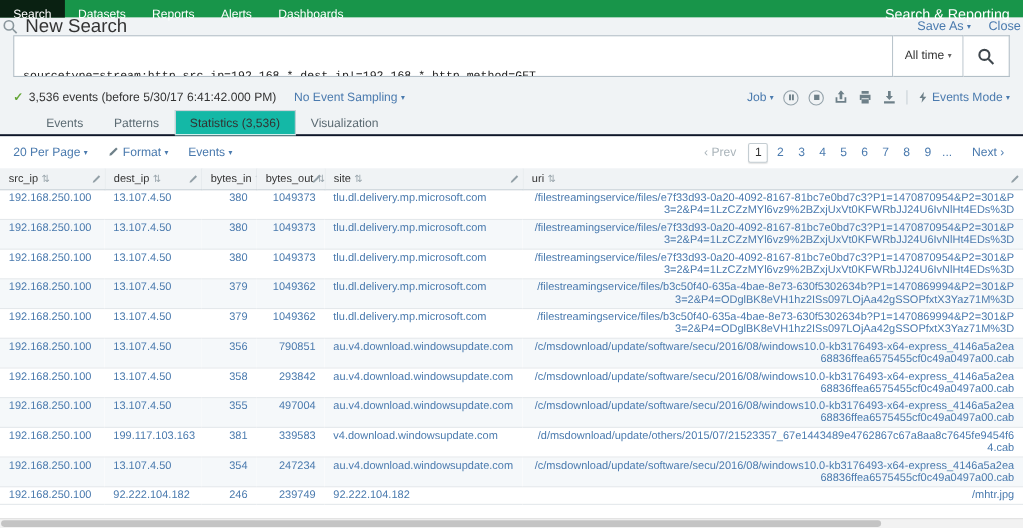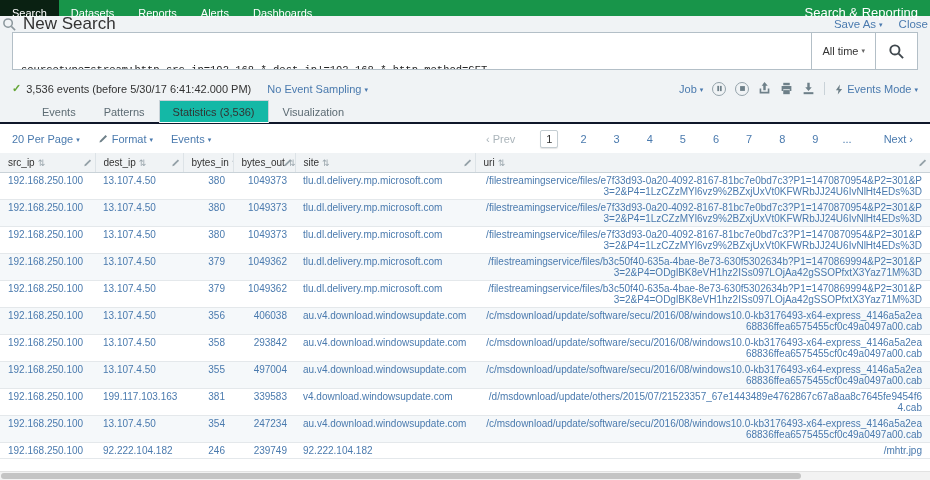--- a/index.html
+++ b/index.html
@@ -38,21 +38,21 @@
   .vdiv { width: 1px; height: 13px; background: #c9d2d8; }
 
   .tabs { display: flex; align-items: flex-end; border-bottom: 2px solid #0f172a; padding-left: 28px; height: 25px; }
   .tab { font-size: 11px; color: #5c6b73; padding: 5px 13px 4px; border: 1px solid transparent; margin-bottom: -1px; cursor: pointer; }
   .tab.active { background: #14b8a6; border-color: #c9d2d8; border-bottom-color: #fff; color: #333; }
 
   
   .toolbar { display: flex; align-items: center; padding: 6px 12px; font-size: 11px; background: #fff; height: 29px; }
   .toolbar-left { display: flex; align-items: center; gap: 18px; }
   .toolbar-left .icon-sm { margin-right: 4px; vertical-align: -1px; }
-  .pager { margin-left: auto; display: flex; align-items: center; gap: 17px; }
+  .pager { margin-left: auto; display: flex; align-items: center; gap: 3px; }
   .pager .prev { color: #aab4ba; margin-right: 8px; cursor: default; }
   .page-btn { color: #4a7aae; padding: 2px 5px; cursor: pointer; }
   .page-btn.current { background: #fff; border: 1px solid #c4cdd2; border-radius: 2px; color: #333; box-shadow: 0 1px 1px rgba(0,0,0,.1); }
   .pager .ellipsis { color: #4a7aae; padding: 0 2px; }
   .pager .next { margin-left: 8px; }
 
   
   table.results { width: 930px; border-collapse: collapse; table-layout: fixed; }
   th { background: #f0f3f5; border-bottom: 1px solid #c9d2d8; border-right: 1px solid #dde3e7; text-align: left; padding: 4px 14px 4px 8px; font-weight: 400; color: #333; font-size: 10px; position: relative; cursor: pointer; white-space: nowrap; overflow: hidden; }
   th .sort { color: #98a4ab; font-size: 9px; margin-left: 3px; }
@@ -266,21 +266,21 @@
         <td>13.107.4.50</td>
         <td class="num">379</td>
         <td class="num">1049362</td>
         <td>tlu.dl.delivery.mp.microsoft.com</td>
         <td class="uri">/filestreamingservice/files/b3c50f40-635a-4bae-8e73-630f5302634b?P1=1470869994&amp;P2=301&amp;P3=2&amp;P4=ODglBK8eVH1hz2ISs097LOjAa42gSSOPfxtX3Yaz71M%3D</td>
       </tr>
       <tr>
         <td>192.168.250.100</td>
         <td>13.107.4.50</td>
         <td class="num">356</td>
-        <td class="num">406038</td>
+        <td class="num">790851</td>
         <td>au.v4.download.windowsupdate.com</td>
         <td class="uri">/c/msdownload/update/software/secu/2016/08/windows10.0-kb3176493-x64-express_4146a5a2ea68836ffea6575455cf0c49a0497a00.cab</td>
       </tr>
       <tr>
         <td>192.168.250.100</td>
         <td>13.107.4.50</td>
         <td class="num">358</td>
         <td class="num">293842</td>
         <td>au.v4.download.windowsupdate.com</td>
         <td class="uri">/c/msdownload/update/software/secu/2016/08/windows10.0-kb3176493-x64-express_4146a5a2ea68836ffea6575455cf0c49a0497a00.cab</td>

